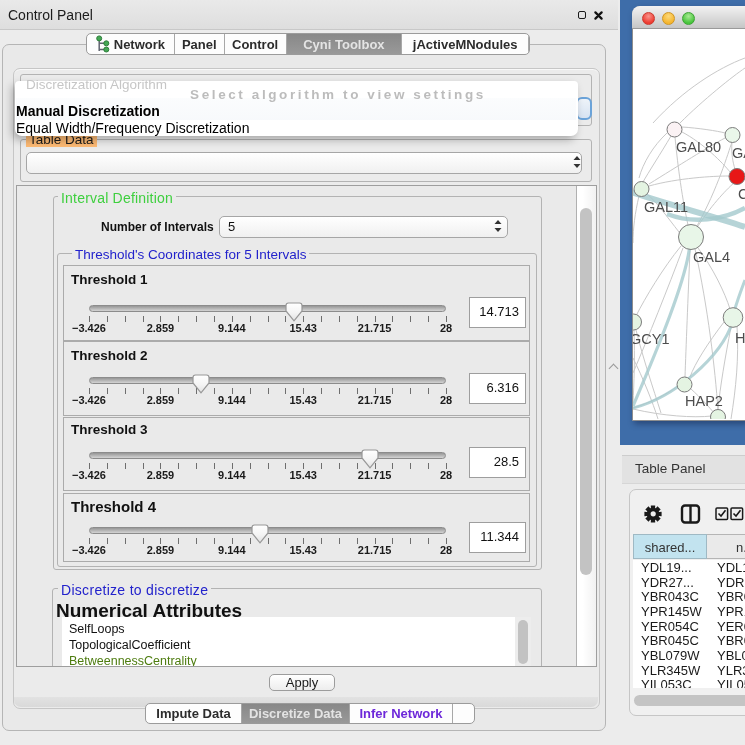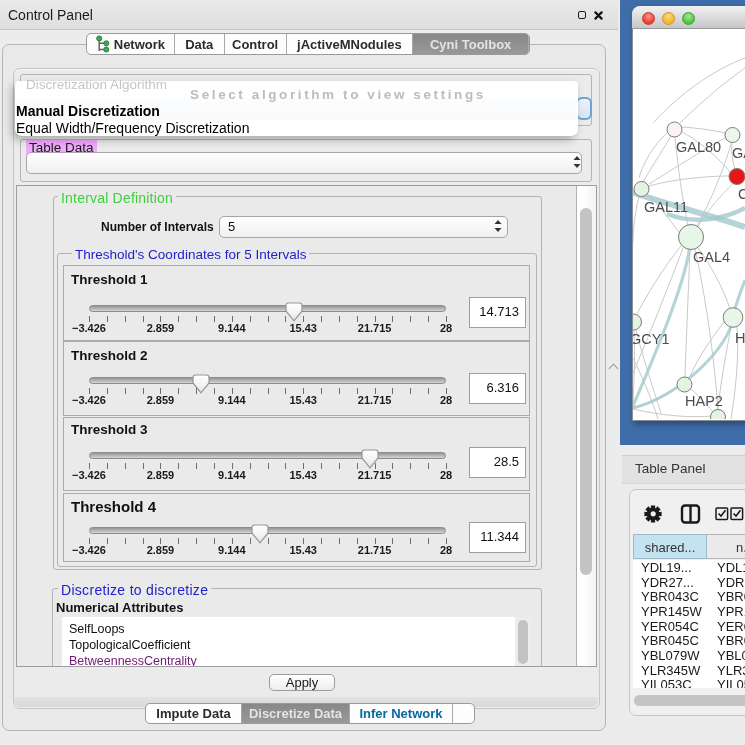--- a/index.html
+++ b/index.html
@@ -11,21 +11,21 @@
 <div class="ab" style="left:578px;top:11px;width:6px;height:6px;border:1.5px solid #1a1a1a;border-radius:2px;"></div>
 <svg class="ab" style="left:594px;top:11px" width="9" height="9" viewBox="0 0 9 9">
     <path d="M1.4,1.4 L7.6,7.6 M7.6,1.4 L1.4,7.6" stroke="#111" stroke-width="2.2" stroke-linecap="round"></path>
   </svg>
 <div class="ab" style="left:2px;top:44px;width:602px;height:685px;background:#e9e9e9;border:1px solid #b5b5b5;border-radius:7px;"></div>
 <div class="ab" style="left:13px;top:68px;width:585px;height:639px;background:#ebebeb;border:1px solid #c6c6c6;border-radius:7px;box-shadow:inset 0 1px 0 #f8f8f8;"></div>
 <div class="ab" style="left:14px;top:697px;width:584px;height:10px;background:linear-gradient(#e2e2e2,#d9d9d9);border-radius:0 0 7px 7px;"></div>
 <div class="ab" style="left:20px;top:74px;width:570px;height:50px;border:1px solid #b3b3b3;border-radius:3px;"></div>
 <div class="ab" style="left:576px;top:97px;width:12px;height:19px;border:2.5px solid #6ba3d9;border-radius:6px;background:linear-gradient(#eef3f9,#d7e3f2);"></div>
 <div class="ab" style="left:20px;top:139px;width:570px;height:41px;border:1px solid #b3b3b3;border-radius:3px;"></div>
-<div class="lbl" style="left:26px;top:132px;font-size:13.5px;color:#1a1a1a;background:#f0abfc;padding:0 3px;margin-top:8px;">Table Data</div>
+<div class="lbl" style="left:26px;top:132px;font-size:13.5px;color:#1a1a1a;background:#fdba74;padding:0 3px;">Table Data</div>
 <div class="ab" style="left:26px;top:152px;width:554px;height:20px;background:linear-gradient(#ffffff,#f0f0f0);border:1px solid #a6a6a6;border-radius:5px;"></div>
 <div class="lbl" style="left:36px;top:155px;font-size:13px;color:#111;margin-top:44px;">galFiltered.sif default node</div>
 <svg class="ab" style="left:572px;top:155px" width="10" height="14" viewBox="0 0 10 14">
     <path d="M1.5,5 L5,1 L8.5,5 Z M1.5,9 L5,13 L8.5,9 Z" fill="#333"></path>
   </svg>
 <div class="ab" style="left:16px;top:185px;width:579px;height:480px;background:#eaeaea;border:1px solid #9e9e9e;overflow:hidden;">
 <div class="ab" style="left:36px;top:10px;width:487px;height:372px;border:1px solid #b3b3b3;border-radius:3px;"></div>
 <div class="lbl" style="left:41px;top:4px;font-size:14px;letter-spacing:0.2px;color:#3ecf3e;background:#eaeaea;padding:0 3px;">Interval Definition</div>
 <div class="lbl" style="left:84px;top:34px;font-size:12px;font-weight:bold;color:#111;">Number of Intervals</div>
 <div class="ab" style="left:202px;top:30px;width:287px;height:20px;background:linear-gradient(#ffffff,#f0f0f0);border:1px solid #a6a6a6;border-radius:5px;"></div>
@@ -198,54 +198,54 @@
           <stop offset="0.55" stop-color="#f4f4f4"></stop>
           <stop offset="1" stop-color="#e2e2e2"></stop>
         </linearGradient>
       </defs>
       <path d="M1,3.5 Q1,1 3.5,1 L14.5,1 Q17,1 17,3.5 L17,9 L9,18.8 L1,9 Z" fill="url(#tg260)" stroke="#979797" stroke-width="1.2"></path>
     </svg>
 <div class="ab" style="left:452px;top:336px;width:55px;height:29px;background:#fff;border:1px solid #9e9e9e;"></div>
 <div class="lbl" style="left:452px;top:336px;width:50px;text-align:right;font-size:13px;color:#111;line-height:29px;">11.344</div>
 <div class="ab" style="left:35px;top:402px;width:488px;height:90px;border:1px solid #b3b3b3;border-radius:3px;"></div>
 <div class="lbl" style="left:41px;top:396px;font-size:14px;letter-spacing:0.3px;color:#2222cc;background:#eaeaea;padding:0 3px;">Discretize to discretize</div>
-<div class="lbl" style="left:39px;top:414px;font-size:13px;font-weight:bold;color:#111;">Numerical Attributes</div>
+<div class="lbl" style="left:39px;top:414px;font-size:19px;font-weight:bold;color:#111;">Numerical Attributes</div>
 <div class="ab" style="left:45px;top:431px;width:453px;height:60px;background:#fff;"></div>
 <div class="lbl" style="left:52px;top:436px;font-size:12.5px;color:#111;">SelfLoops</div>
 <div class="lbl" style="left:52px;top:452px;font-size:12.5px;color:#111;">TopologicalCoefficient</div>
-<div class="lbl" style="left:52px;top:468px;font-size:12.5px;color:#701a75;">BetweennessCentrality</div>
+<div class="lbl" style="left:52px;top:468px;font-size:12.5px;color:#4d7c0f;">BetweennessCentrality</div>
 <div class="ab" style="left:498px;top:431px;width:16px;height:60px;background:#ededed;"></div>
 <div class="ab" style="left:500.5px;top:434px;width:10px;height:44px;background:#c2c2c2;border-radius:5px;"></div>
 <div class="ab" style="left:559px;top:0px;width:19px;height:480px;background:linear-gradient(90deg,#ffffff 30%,#f1f1f1);border-left:1px solid #b0b0b0;"></div>
 <div class="ab" style="left:563px;top:22px;width:12px;height:367px;background:#c3c3c3;border-radius:6px;"></div>
 </div>
 <div class="ab" style="left:269px;top:674px;width:64px;height:15px;background:linear-gradient(#ffffff,#ededed);border:1px solid #9c9c9c;border-radius:5px;"></div>
 <div class="lbl" style="left:269px;top:675px;width:66px;text-align:center;font-size:13px;color:#1a1a1a;">Apply</div>
 <div class="ab" style="left:15px;top:81px;width:563px;height:55px;background:#fff;border-radius:4px 4px 7px 7px;box-shadow:-3px 4px 8px rgba(0,0,0,0.28);"></div>
 <div class="lbl" style="left:26px;top:77px;font-size:13.5px;color:#c6c6c6;">Discretization Algorithm</div>
 <div class="ab" style="left:16px;top:98px;width:560px;height:22px;background:linear-gradient(#f7fafc,#f0f4f9);opacity:0.5;"></div>
 <div class="lbl" style="left:338px;top:87px;font-size:13.5px;letter-spacing:2.6px;color:#bcbcbc;font-weight:bold;transform:translateX(-50%);">Select algorithm to view settings</div>
 <div class="lbl" style="left:16px;top:103px;font-size:14px;font-weight:bold;color:#000;">Manual Discretization</div>
 <div class="lbl" style="left:16px;top:120px;font-size:14px;color:#000;">Equal Width/Frequency Discretization</div>
 <div class="ab" style="left:86px;top:33px;width:442px;height:20px;background:#fdfdfd;border:1px solid #9b9b9b;border-radius:5px;overflow:hidden;display:flex;">
 <div style="height:20px;display:flex;align-items:center;justify-content:center;font-size:13px;font-weight:bold;width:87px;border-right:1px solid #a8a8a8;color:#2c2c2c;"><svg width="14" height="19" viewBox="0 0 14 19" style="margin-right:4px">
         <path d="M3.2,5 L3.2,16 M3.2,8.3 L9,8.3 M3.2,14.5 L9,14.5" stroke="#5f6470" stroke-width="1.5" fill="none"></path>
         <circle cx="3.2" cy="3.4" r="2.5" fill="#44a854" stroke="#2e7d3b"></circle>
         <circle cx="10.3" cy="8.3" r="2.5" fill="#44a854" stroke="#2e7d3b"></circle>
         <circle cx="10.3" cy="14.5" r="2.5" fill="#44a854" stroke="#2e7d3b"></circle>
       </svg>Network</div>
-<div style="height:20px;display:flex;align-items:center;justify-content:center;font-size:13px;font-weight:bold;width:49px;border-right:1px solid #a8a8a8;color:#2c2c2c;">Data</div>
+<div style="height:20px;display:flex;align-items:center;justify-content:center;font-size:13px;font-weight:bold;width:49px;border-right:1px solid #a8a8a8;color:#2c2c2c;">Panel</div>
 <div style="height:20px;display:flex;align-items:center;justify-content:center;font-size:13px;font-weight:bold;width:61px;border-right:1px solid #a8a8a8;color:#2c2c2c;">Control</div>
+<div style="height:20px;display:flex;align-items:center;justify-content:center;font-size:13px;font-weight:bold;width:115px;border-right:1px solid #a8a8a8;background:linear-gradient(#888,#999);color:#e4e4e4;">Cyni Toolbox</div>
 <div style="height:20px;display:flex;align-items:center;justify-content:center;font-size:13px;font-weight:bold;width:126px;border-right:1px solid #a8a8a8;color:#2c2c2c;">jActiveMNodules</div>
-<div style="height:20px;display:flex;align-items:center;justify-content:center;font-size:13px;font-weight:bold;width:115px;border-right:1px solid #a8a8a8;background:linear-gradient(#888,#999);color:#e4e4e4;">Cyni Toolbox</div>
 </div>
 <div class="ab" style="left:145px;top:703px;width:328px;height:19px;background:#fdfdfd;border:1px solid #9b9b9b;border-radius:5px;overflow:hidden;display:flex;">
 <div style="height:19px;display:flex;align-items:center;justify-content:center;font-size:13px;font-weight:bold;width:95px;border-right:1px solid #a8a8a8;color:#2c2c2c;">Impute Data</div>
 <div style="height:19px;display:flex;align-items:center;justify-content:center;font-size:13px;font-weight:bold;width:107px;border-right:1px solid #a8a8a8;background:linear-gradient(#888,#999);color:#e4e4e4;">Discretize Data</div>
-<div style="height:19px;display:flex;align-items:center;justify-content:center;font-size:13px;font-weight:bold;width:102px;border-right:1px solid #a8a8a8;color:#0369a1;">Infer Network</div>
+<div style="height:19px;display:flex;align-items:center;justify-content:center;font-size:13px;font-weight:bold;width:102px;border-right:1px solid #a8a8a8;color:#6d28d9;">Infer Network</div>
 </div>
 <div class="ab" style="left:620px;top:0px;width:125px;height:445px;background:#3e6da9;"></div>
 <div class="ab" style="left:632px;top:6px;width:113px;height:413px;background:#fff;border:1px solid #8e8e8e;border-radius:8px 0 0 0;box-shadow:2px 3px 6px rgba(0,0,30,0.35);overflow:hidden;"></div>
 <div class="ab" style="left:632px;top:6px;width:113px;height:22px;background:linear-gradient(#f2f2f2,#c6c6c6);border-bottom:1px solid #9a9a9a;border-radius:8px 0 0 0;"></div>
 <div class="ab" style="left:641.5px;top:12px;width:11px;height:11px;border-radius:50%;background:radial-gradient(circle at 50% 30%, #f8938c, #ee3b30 70%);border:0.5px solid #c93a30;"></div>
 <div class="ab" style="left:661.5px;top:12px;width:11px;height:11px;border-radius:50%;background:radial-gradient(circle at 50% 30%, #fcd97a, #f5b52e 70%);border:0.5px solid #cf9623;"></div>
 <div class="ab" style="left:681.5px;top:12px;width:11px;height:11px;border-radius:50%;background:radial-gradient(circle at 50% 30%, #a8e993, #47c53c 70%);border:0.5px solid #3da234;"></div>
 <svg class="ab" style="left:633px;top:28px" width="112" height="391" viewBox="0 0 112 391">
 <g fill="none" stroke="#c9c9c9" stroke-width="1">
 <path d="M55,197 C48,165 44,130 42,109"></path>

